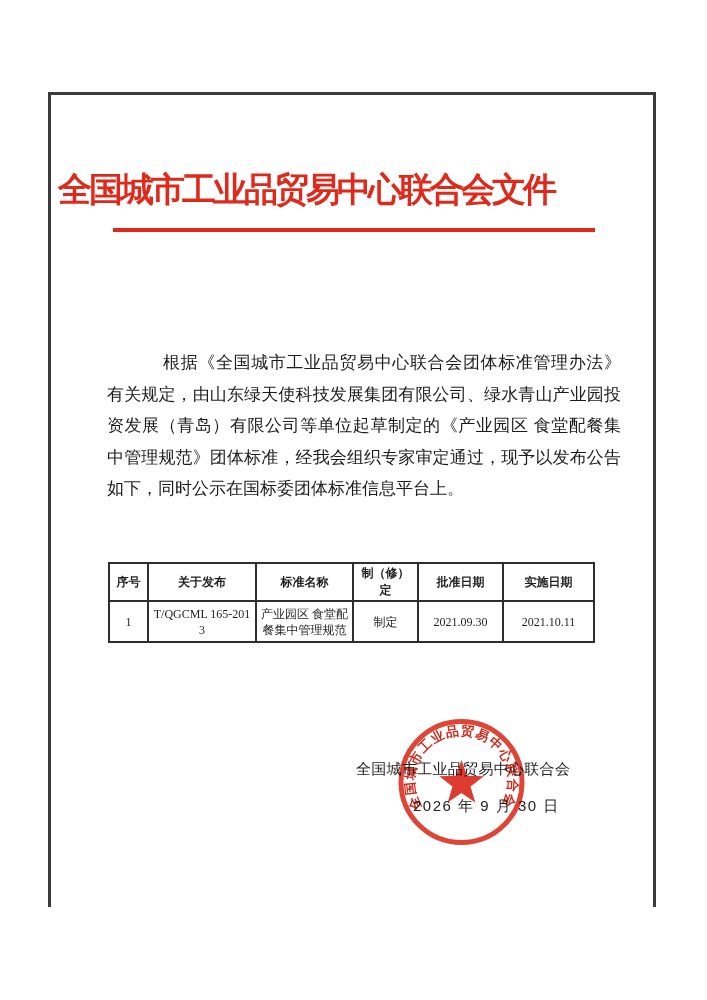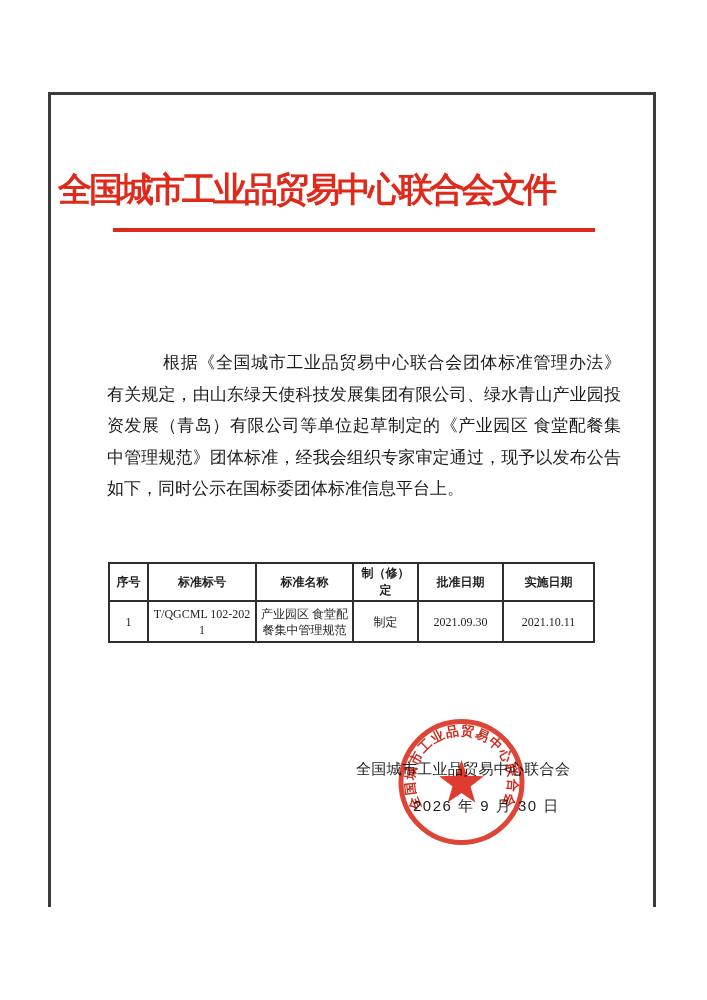--- a/index.html
+++ b/index.html
@@ -70,31 +70,31 @@
     <col style="width:39px">
       <col style="width:108px">
       <col style="width:97px">
     <col style="width:65px">
       <col style="width:85px">
       <col style="width:91px">
   </colgroup>
   <thead>
     <tr>
       <th>序号</th>
-      <th>标准标号</th>
+      <th>关于发布</th>
       <th>标准名称</th>
       <th>制（修）定</th>
       <th>批准日期</th>
       <th>实施日期</th>
     </tr>
   </thead>
   <tbody>
     <tr>
       <td>1</td>
-      <td>T/QGCML 102-2021</td>
+      <td>T/QGCML 165-2013</td>
       <td>产业园区 食堂配餐集中管理规范</td>
       <td>制定</td>
       <td>2021.09.30</td>
       <td><span class="wrap-narrow">2021.10.11</span></td>
     </tr>
   </tbody>
 </table>
 
 <div class="sig-org">全国城市工业品贸易中心联合会</div>
 <div class="sig-date">2026 年 9 月 30 日</div>

